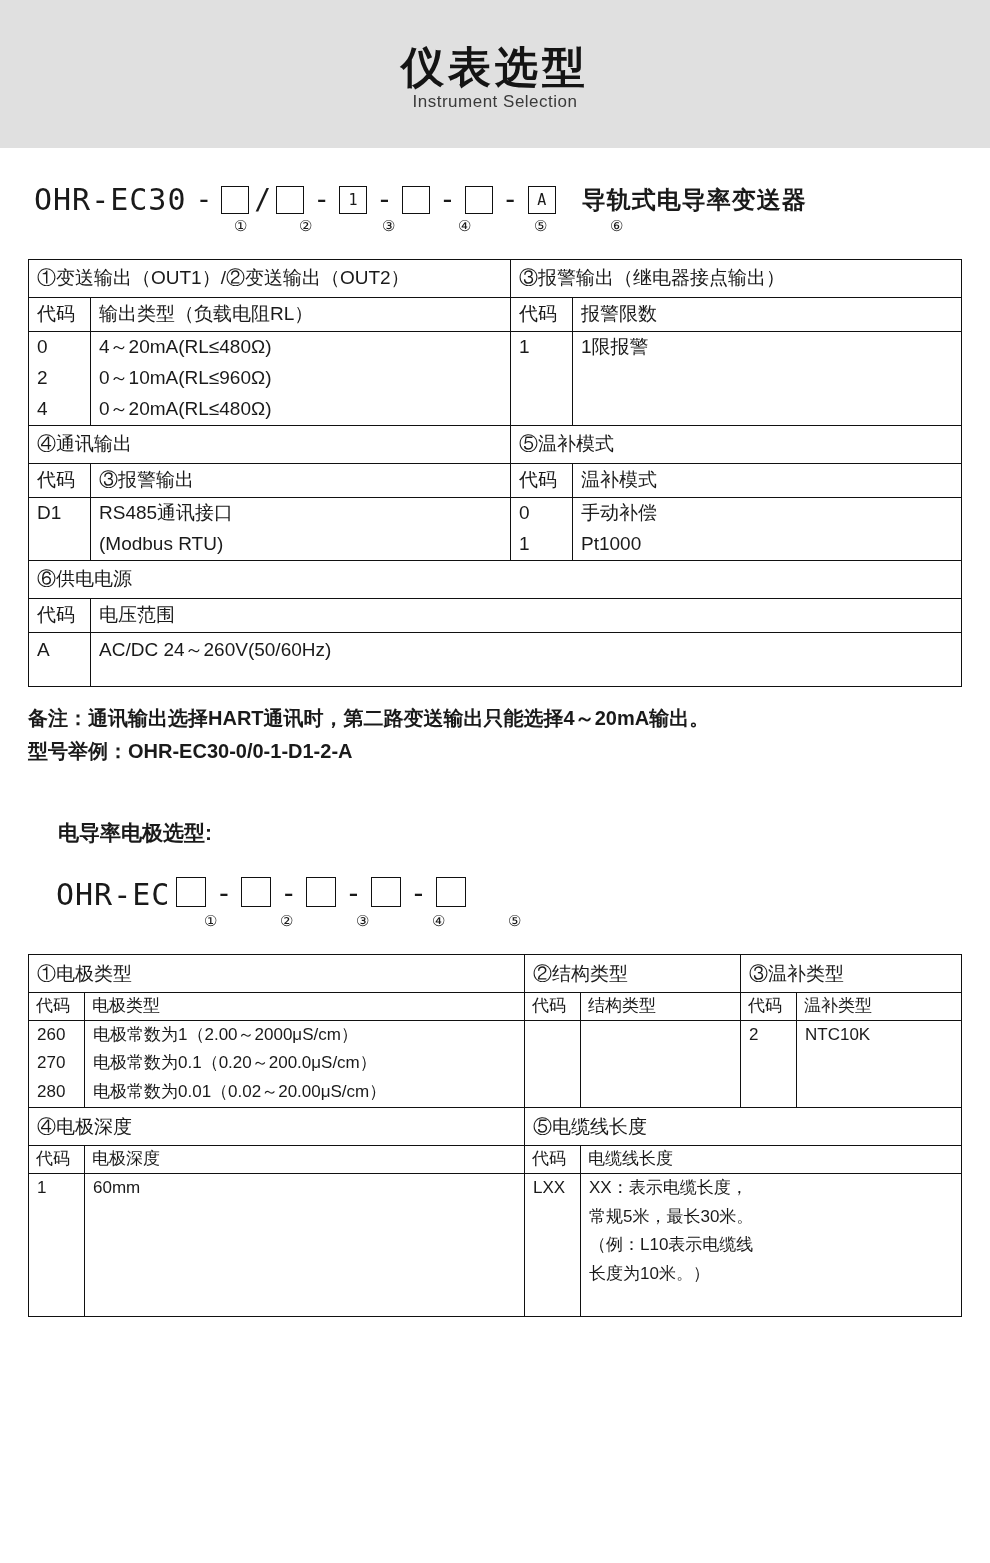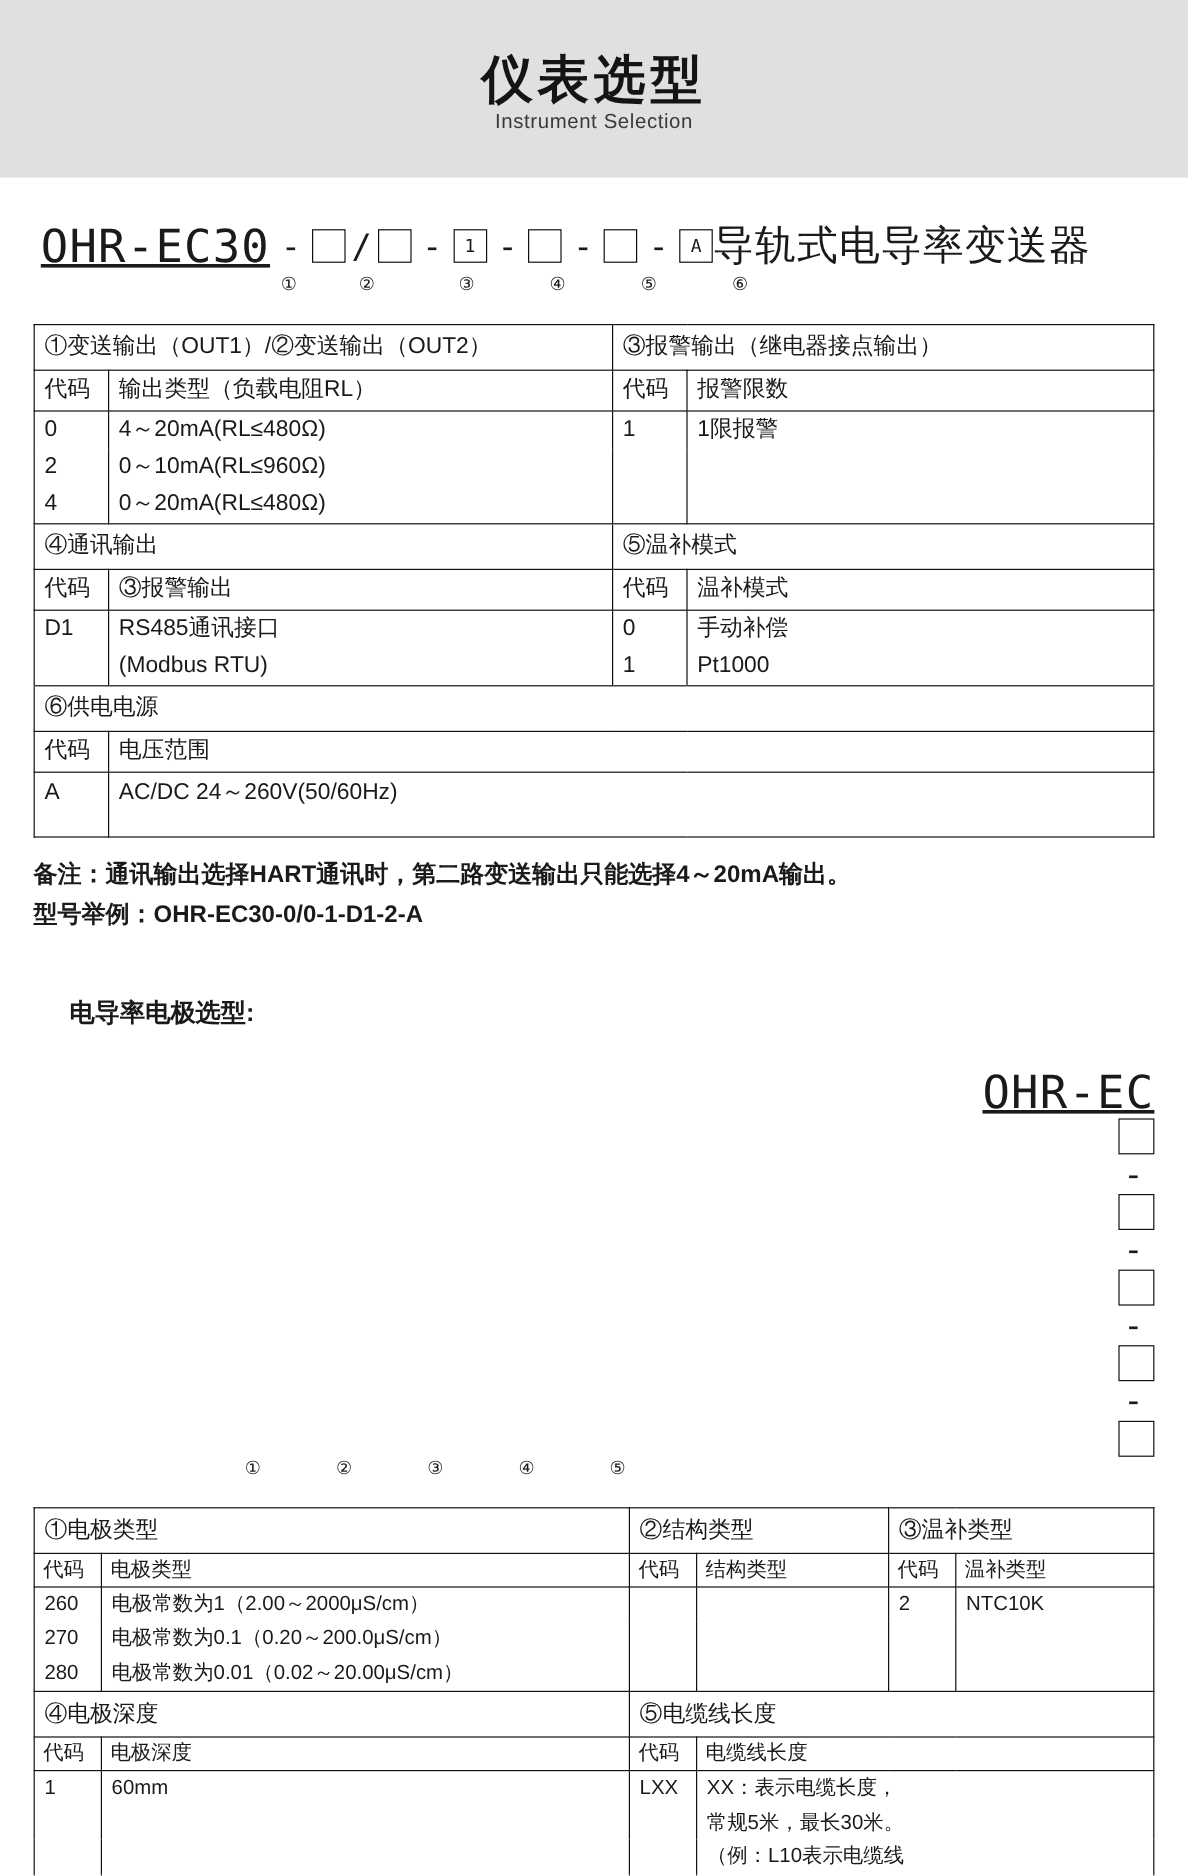--- a/index.html
+++ b/index.html
@@ -44,24 +44,23 @@
     padding: 0 28px;
   }
   .model-line {
     display: flex;
     align-items: center;
     margin-top: 34px;
     margin-left: 6px;
   }
   .model-prefix {
     font-family: "DejaVu Sans Mono", monospace;
-    font-size: 38px;
+    font-size: 30px;
     letter-spacing: 1px;
     font-weight: 500;
-    text-decoration: underline;
   }
   .dash {
     font-size: 28px;
     margin: 0 9px;
     font-family: "DejaVu Sans Mono", monospace;
   }
   .slash {
     font-size: 28px;
     margin: 0 5px;
     font-family: "DejaVu Sans Mono", monospace;
@@ -71,23 +70,23 @@
     height: 28px;
     border: 1.6px solid #111;
     display: inline-flex;
     align-items: center;
     justify-content: center;
     font-size: 15px;
     font-family: "DejaVu Sans Mono", monospace;
     background: #fff;
   }
   .model-tail {
-    font-size: 34px;
-    font-weight: normal;
-    margin-left: 0;
+    font-size: 24px;
+    font-weight: bold;
+    margin-left: 26px;
     letter-spacing: 1px;
   }
 
   
   .circ-row {
     position: relative;
     height: 24px;
     margin-left: 6px;
   }
   .circ {
@@ -133,24 +132,23 @@
   .section-title {
     font-size: 21px;
     font-weight: bold;
     margin-top: 52px;
     margin-left: 30px;
   }
 
   
   .model-line2 {
     display: flex;
-    align-items: flex-end;
+    align-items: flex-start;
     margin-top: 30px;
     margin-left: 28px;
-    flex-direction: column;
   }
   .codebox2 {
     width: 30px;
     height: 30px;
     border: 1.6px solid #111;
     display: inline-block;
     background: #fff;
   }
 
   table.sel2 td {

